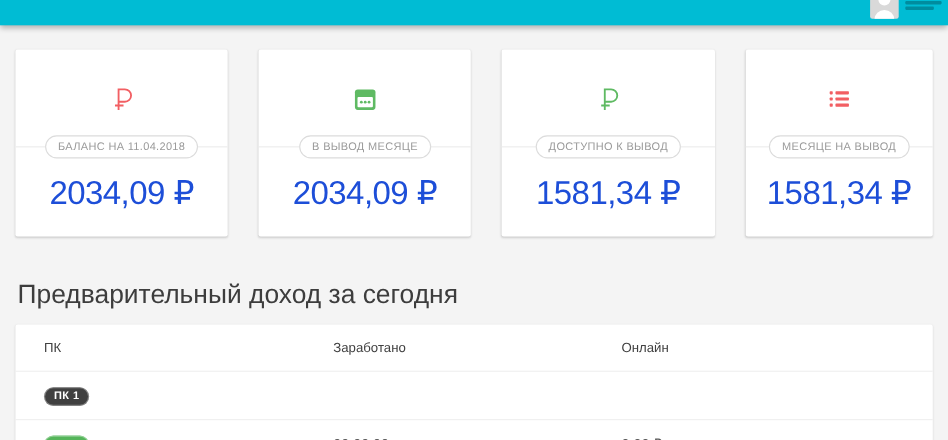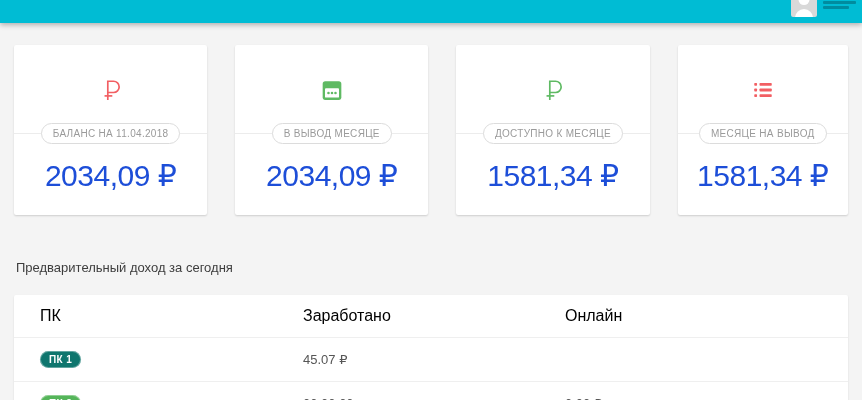--- a/index.html
+++ b/index.html
@@ -42,29 +42,29 @@
   .card-icon{height:28px;margin-top:31px;display:flex;align-items:center;justify-content:center;}
   .card-icon svg{display:block;}
   .pill-row{position:relative;margin-top:17px;height:24px;display:flex;align-items:center;justify-content:center;}
   .pill-row::before{content:"";position:absolute;left:0;right:0;top:50%;height:1px;background:#ececec;}
   .pill{
     position:relative;background:#fff;border:1px solid #dcdcdc;border-radius:12px;
     padding:4px 11px;font-size:10px;color:#9a9a9a;letter-spacing:.3px;white-space:nowrap;
   }
   .card-value{margin-top:13px;text-align:center;font-size:30px;color:#1d4ed8;letter-spacing:-.5px;}
   
-  .section-title{margin:40px 0 0 16px;font-size:13px;font-weight:400;color:#3d3d3d;line-height:26px;}
+  .section-title{margin:40px 0 0 16px;font-size:24px;font-weight:400;color:#3d3d3d;line-height:26px;}
   
   .panel{margin:14px 14px 0;background:#fff;border-radius:2px 2px 0 0;box-shadow:0 1px 2px rgba(0,0,0,.12);}
   .trow{
     display:grid;grid-template-columns:263px 262px 1fr;
     align-items:center;height:43px;padding:0 26px;
     border-bottom:1px solid #efefef;font-size:13px;color:#565656;
   }
-  .trow.thead{height:42px;font-size:16px;color:#000000;}
+  .trow.thead{height:42px;font-size:12px;color:#404040;}
   .badge{
     display:inline-block;color:#fff;font-size:10px;font-weight:bold;
     padding:3px 9px;border-radius:9px;letter-spacing:.4px;
     box-shadow:inset 0 0 0 1px rgba(255,255,255,.35);
   }
 </style>
 </head>
 <body>
 
 <div>
@@ -116,21 +116,21 @@
       </div>
 
       <div class="card">
         <div class="card-icon" style="color: rgb(95, 186, 99);">
           <svg width="27" height="27" viewBox="0 0 24 24">
             <path d="M9.6 20.4 V3.8 h5.1 a5 5 0 0 1 0 10 H9.6" fill="none" stroke="currentColor" stroke-width="1.5"></path>
             <line x1="6.7" y1="16.8" x2="13.6" y2="16.8" stroke="currentColor" stroke-width="1.5"></line>
           </svg>
         </div>
         <div class="pill-row">
-          <span class="pill">ДОСТУПНО К МЕСЯЦЕ</span>
+          <span class="pill">ДОСТУПНО К ВЫВОД</span>
         </div>
         <div class="card-value">1581,34 ₽</div>
       </div>
 
       <div class="card">
         <div class="card-icon" style="color: rgb(242, 95, 99);">
           <svg width="28" height="28" viewBox="0 0 24 24" fill="currentColor">
             <rect x="4.5" y="6" width="2.4" height="2.4" rx="0.6"></rect>
             <rect x="9" y="6" width="10.5" height="2.4" rx="0.6"></rect>
             <rect x="4.5" y="10.8" width="2.4" height="2.4" rx="0.6"></rect>
@@ -149,22 +149,21 @@
 
     <h2 class="section-title">Предварительный доход за сегодня</h2>
 
     <section class="panel">
       <div class="trow thead">
         <div>ПК</div>
         <div>Заработано</div>
         <div>Онлайн</div>
       </div>
       <div class="trow">
-        <div><span class="badge" style="background-color: #0f766e;">ПК 1</span></div>
-        <div>45.07 ₽</div>
+        <div><span class="badge" style="background-color: #404040;">ПК 1</span></div>
       </div>
       <div class="trow">
         <div><span class="badge" style="background-color: rgb(85, 181, 90);">ПК 2</span></div>
         <div>00:00:00</div>
         <div>0.00 ₽</div>
       </div>
     </section>
 
   </main>
 </div>

